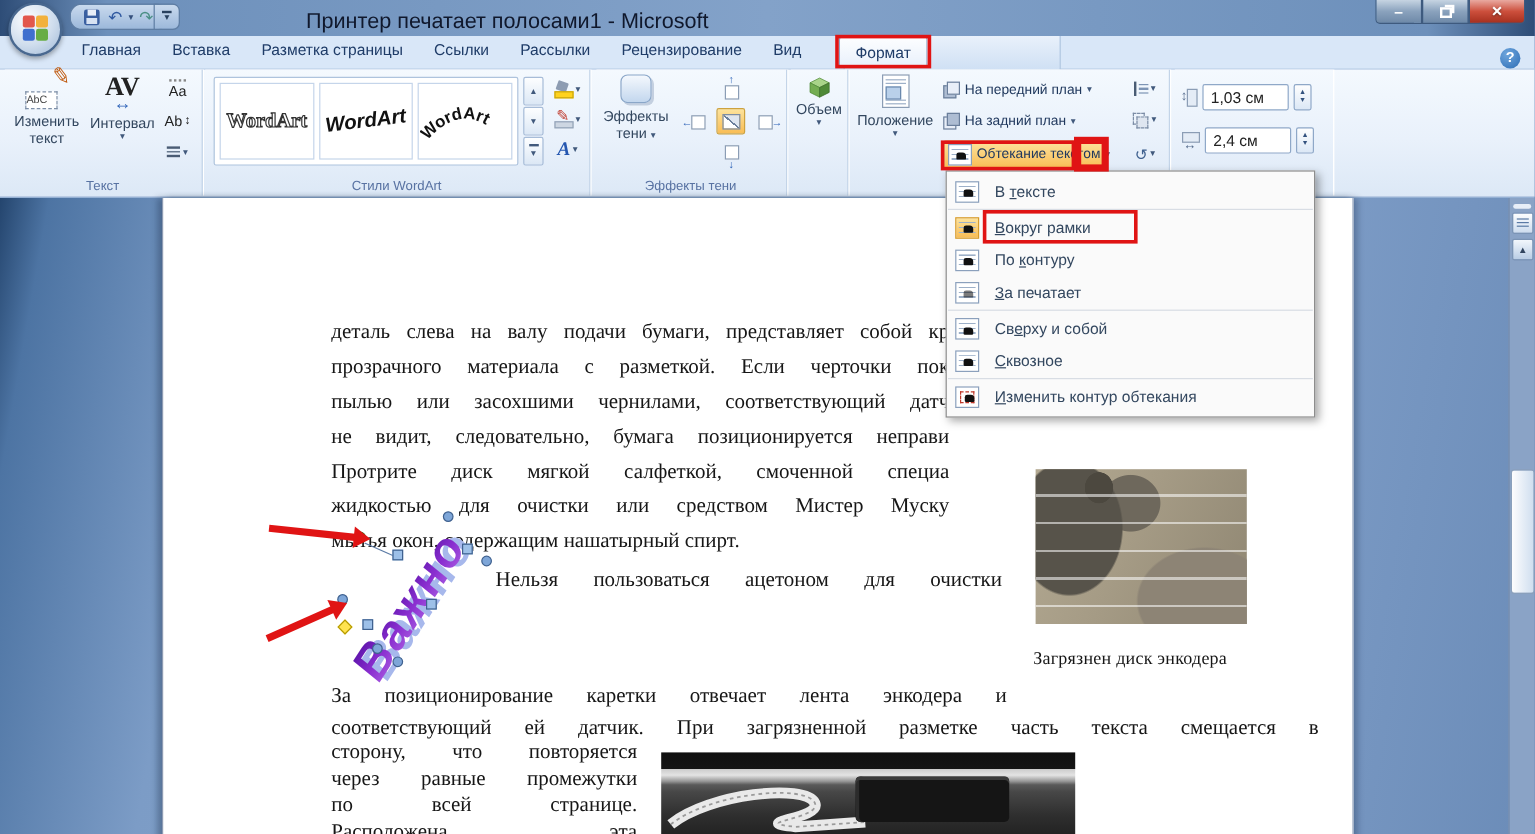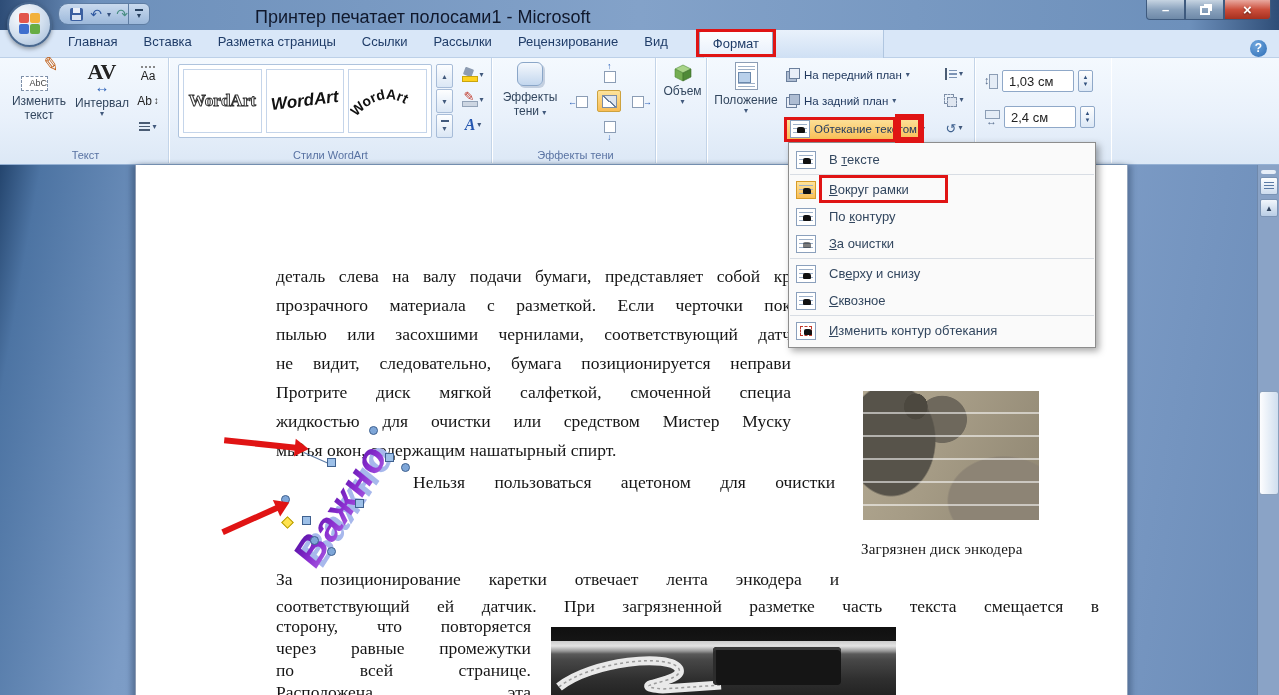--- a/index.html
+++ b/index.html
@@ -67,21 +67,21 @@
   .bigbtn{position:absolute;top:4px;display:flex;flex-direction:column;align-items:center;
     cursor:pointer;font-size:12px;color:#33475f;text-align:center;line-height:14px}
   .car{font-size:8px;color:#41597c;line-height:8px}
   .smallbtn{position:absolute;display:flex;align-items:center;justify-content:center;gap:2px;
     border:1px solid transparent;border-radius:2px;cursor:pointer}
 
   
   .g-text{left:3px;width:166px}
   .icon-edittext{position:relative;width:36px;height:32px}
   .icon-edittext .abc{position:absolute;left:0;bottom:3px;width:27px;height:15px;border:1px dashed #7d8fa8;
-    font-size:9px;line-height:13px;text-align:right;color:#444;background:#fff}
+    font-size:9px;line-height:13px;text-align:left;color:#444;background:#fff}
   .icon-edittext .pen{position:absolute;right:-2px;top:-4px;font-size:19px;color:#c05c12;transform:rotate(8deg)}
   .icon-av{display:flex;flex-direction:column;align-items:center;height:34px}
   .icon-av .av{font-family:"Liberation Serif",serif;font-weight:bold;font-size:22px;color:#222;line-height:20px}
   .icon-av .lr{color:#2e63b8;font-size:15px;line-height:10px}
   .g-text .col{position:absolute;left:131px;top:5px;width:30px}
   .g-text .col .smallbtn{position:static;width:28px;height:23px;margin-bottom:3px;font-size:12px;color:#222}
   .aa-dots{border-top:2px dotted #888;padding-top:1px;font-size:12px}
   .alignbars{display:inline-block;width:11px}
   .alignbars b{display:block;height:1.5px;background:#4a5c74;margin:2px 0}
 
@@ -580,26 +580,26 @@
       <span class="wicon sel"></span>
       <span><span></span><u>В</u><span>округ рамки</span></span>
       <span class="redbox-mi"></span>
     </div>
     <div class="mi">
       <span class="wicon"></span>
       <span><span>По </span><u>к</u><span>онтуру</span></span>
     </div>
     <div class="mi">
       <span class="wicon v-behind"></span>
-      <span><span></span><u>З</u><span>а очистки</span></span>
+      <span><span></span><u>З</u><span>а печатает</span></span>
     </div>
     <div class="msep"></div>
     <div class="mi">
       <span class="wicon v-topbot"></span>
-      <span><span>Св</span><u>е</u><span>рху и снизу</span></span>
+      <span><span>Св</span><u>е</u><span>рху и собой</span></span>
     </div>
     <div class="mi">
       <span class="wicon"></span>
       <span><span></span><u>С</u><span>квозное</span></span>
     </div>
     <div class="msep"></div>
     <div class="mi">
       <span class="wicon v-edit"></span>
       <span><span></span><u>И</u><span>зменить контур обтекания</span></span>
     </div>

